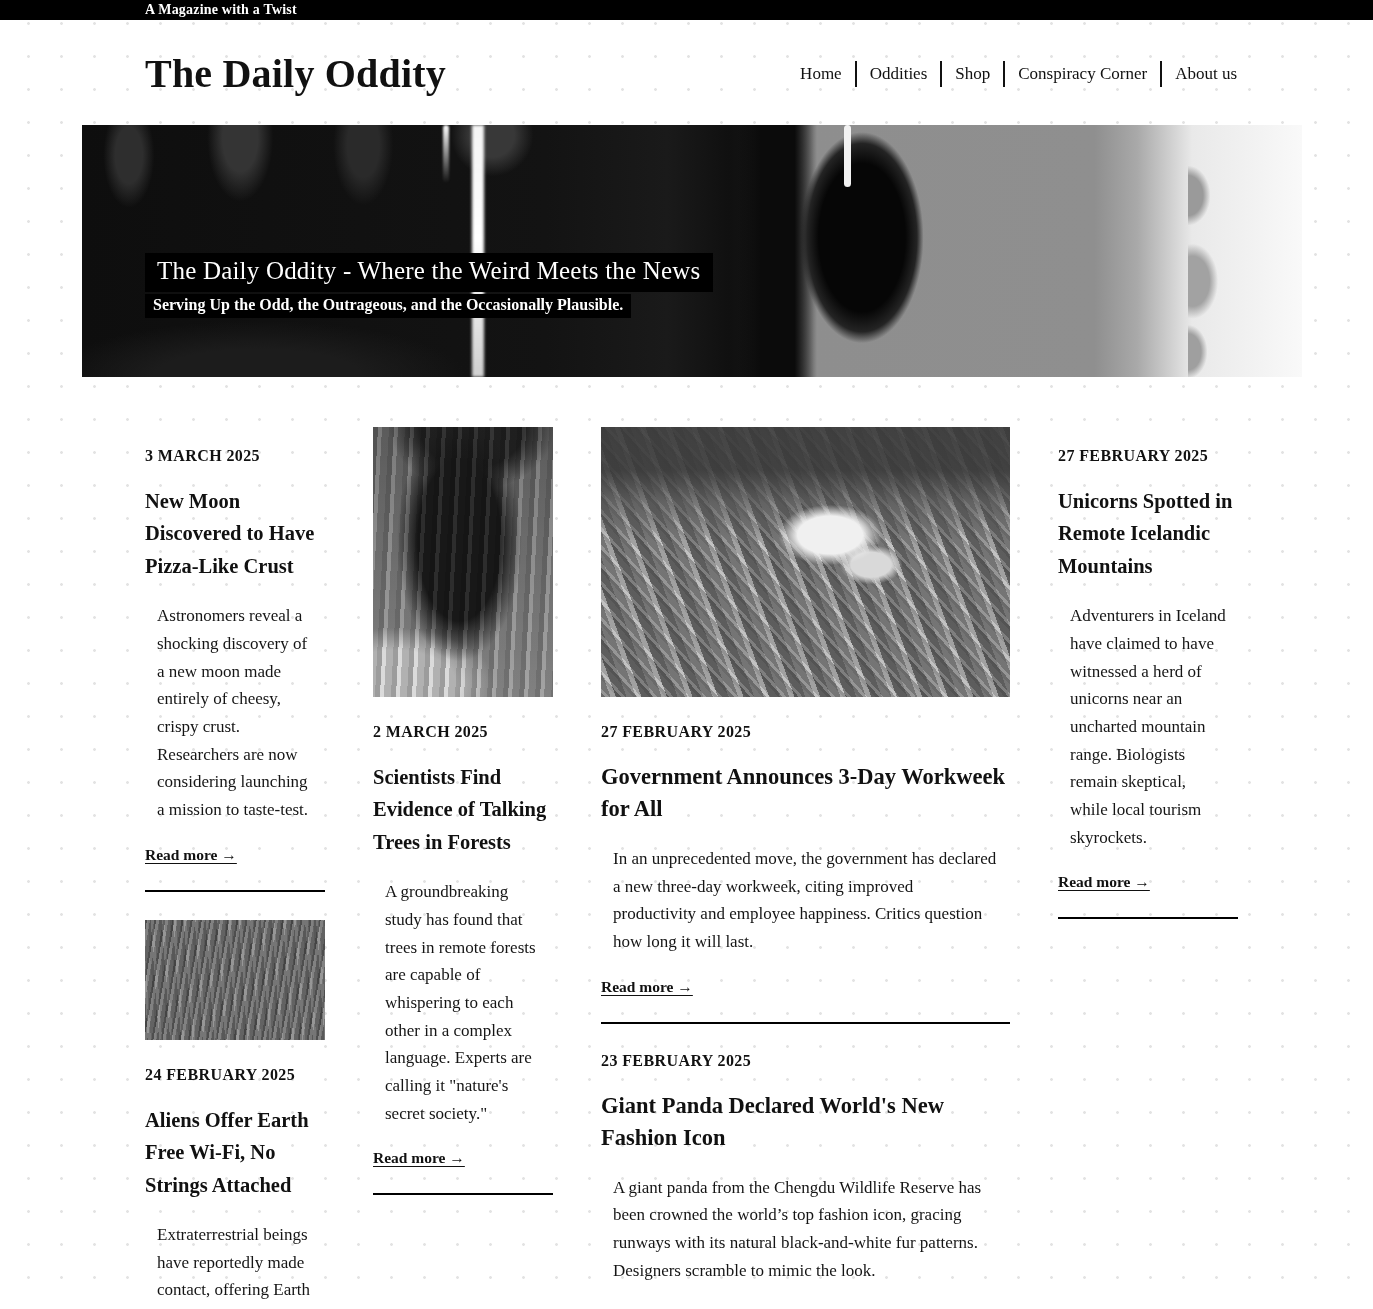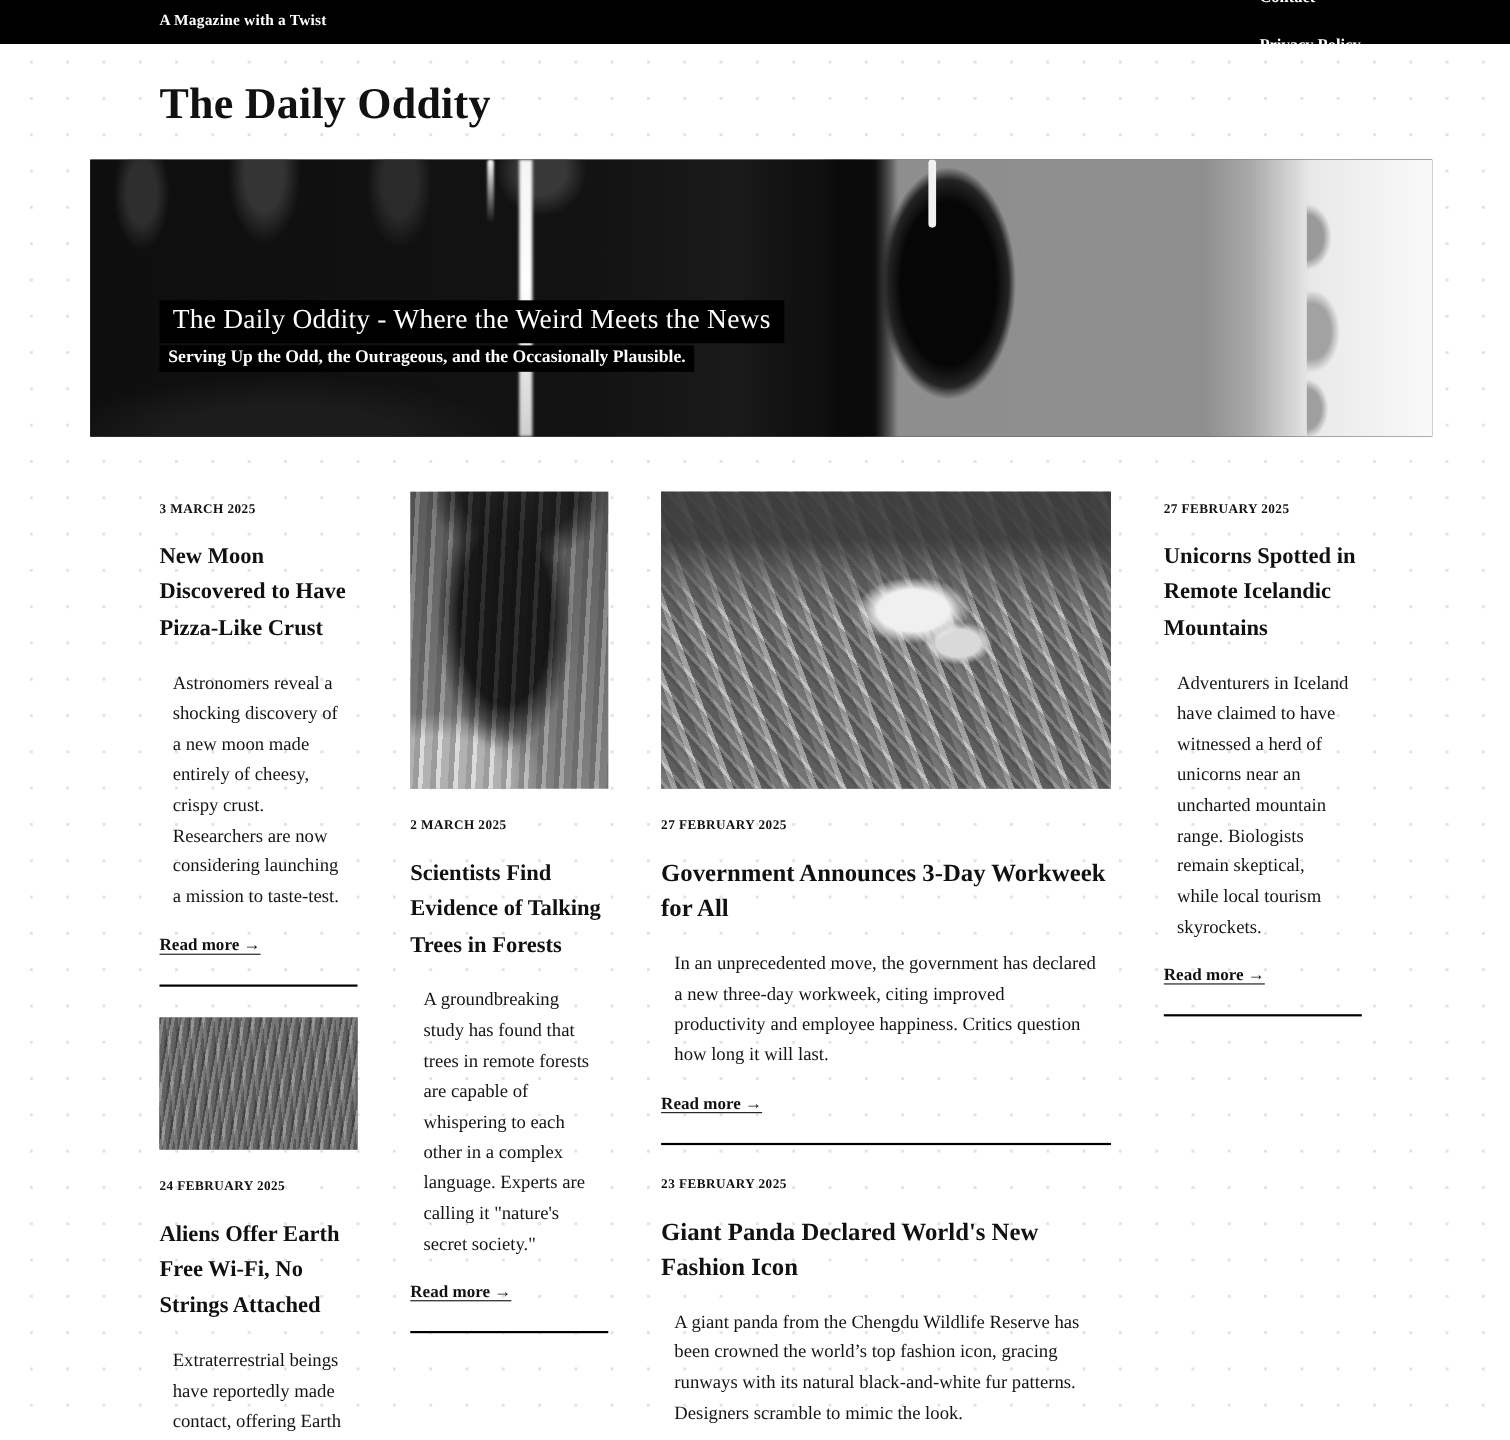--- a/index.html
+++ b/index.html
@@ -11,21 +11,21 @@
     background-image: radial-gradient(circle, #e3e3e3 1.3px, rgba(255,255,255,0) 1.5px);
     background-size: 33px 33px;
     background-position: 12px 7px;
     font-family: "Liberation Serif", "DejaVu Serif", serif;
     color: #111111;
   }
   a { cursor: pointer; }
 
   
   .topbar {
-    height: 40px; background: #000000;
+    height: 20px; background: #000000;
     display: flex; align-items: center; justify-content: space-between;
     padding: 0 136px 0 145px;
   }
   .tagline { color: #ffffff; font-size: 14px; font-weight: 600; letter-spacing: .2px; }
   .topbar-links { display: flex; gap: 26px; flex-direction: column; }
   .topbar-link { color: #ffffff; font-size: 15px; font-weight: 700; text-decoration: none; }
 
   
   .header {
     display: flex; align-items: center; justify-content: space-between;
@@ -85,21 +85,21 @@
     font-size: 16px; font-weight: 600; padding: 2px 8px 4px; margin-top: 2px;
   }
 
   
   .grid {
     display: grid; grid-template-columns: 180px 180px 409px 180px;
     column-gap: 48px; margin: 50px 0 0 145px; width: 1093px;
     align-items: start;
   }
   article { margin: 0; }
-  .date { font-size: 12px; font-weight: 700; letter-spacing: .4px; margin: 8px 0 20px; }
+  .date { font-size: 16px; font-weight: 700; letter-spacing: .4px; margin: 20px 0 20px; }
   .card-title { font-size: 20.5px; font-weight: 700; line-height: 1.58; margin: 0 0 20px; color: #111; }
   .col-wide .card-title { font-size: 22.5px; line-height: 1.42; }
   .card-title-link { color: #111; text-decoration: none; }
   .excerpt { font-size: 17px; line-height: 1.63; margin: 0 12px 22px; color: #151515; }
   .read-more { display: inline-block; font-size: 15.5px; font-weight: 700; color: #111;
     text-decoration: underline; text-underline-offset: 3px; }
   .divider { border: 0; border-top: 2px solid #000; margin: 26px 0 28px; width: 100%; }
   .card-img { width: 100%; display: block; margin: 0 0 26px; }
 
   .img-tree { height: 270px;
@@ -132,20 +132,31 @@
 <div class="topbar">
   <span class="tagline">A Magazine with a Twist</span>
   <nav class="topbar-links">
     <a class="topbar-link">Contact</a>
     <a class="topbar-link">Privacy Policy</a>
   </nav>
 </div>
 
 <header class="header">
   <a class="site-title">The Daily Oddity</a>
+  <nav class="main-nav">
+    <a class="nav-link">Home</a>
+    <span class="nav-sep"></span>
+    <a class="nav-link">Oddities</a>
+    <span class="nav-sep"></span>
+    <a class="nav-link">Shop</a>
+    <span class="nav-sep"></span>
+    <a class="nav-link">Conspiracy Corner</a>
+    <span class="nav-sep"></span>
+    <a class="nav-link">About us</a>
+  </nav>
 </header>
 
 <section class="hero">
   <div class="hero-bg"></div>
   <div class="hero-figures"></div>
   <div class="streak streak-short"></div>
   <div class="streak streak-tall"></div>
   <div class="hero-lid"></div>
   <div class="hero-eye"></div>
   <div class="eye-highlight"></div>

